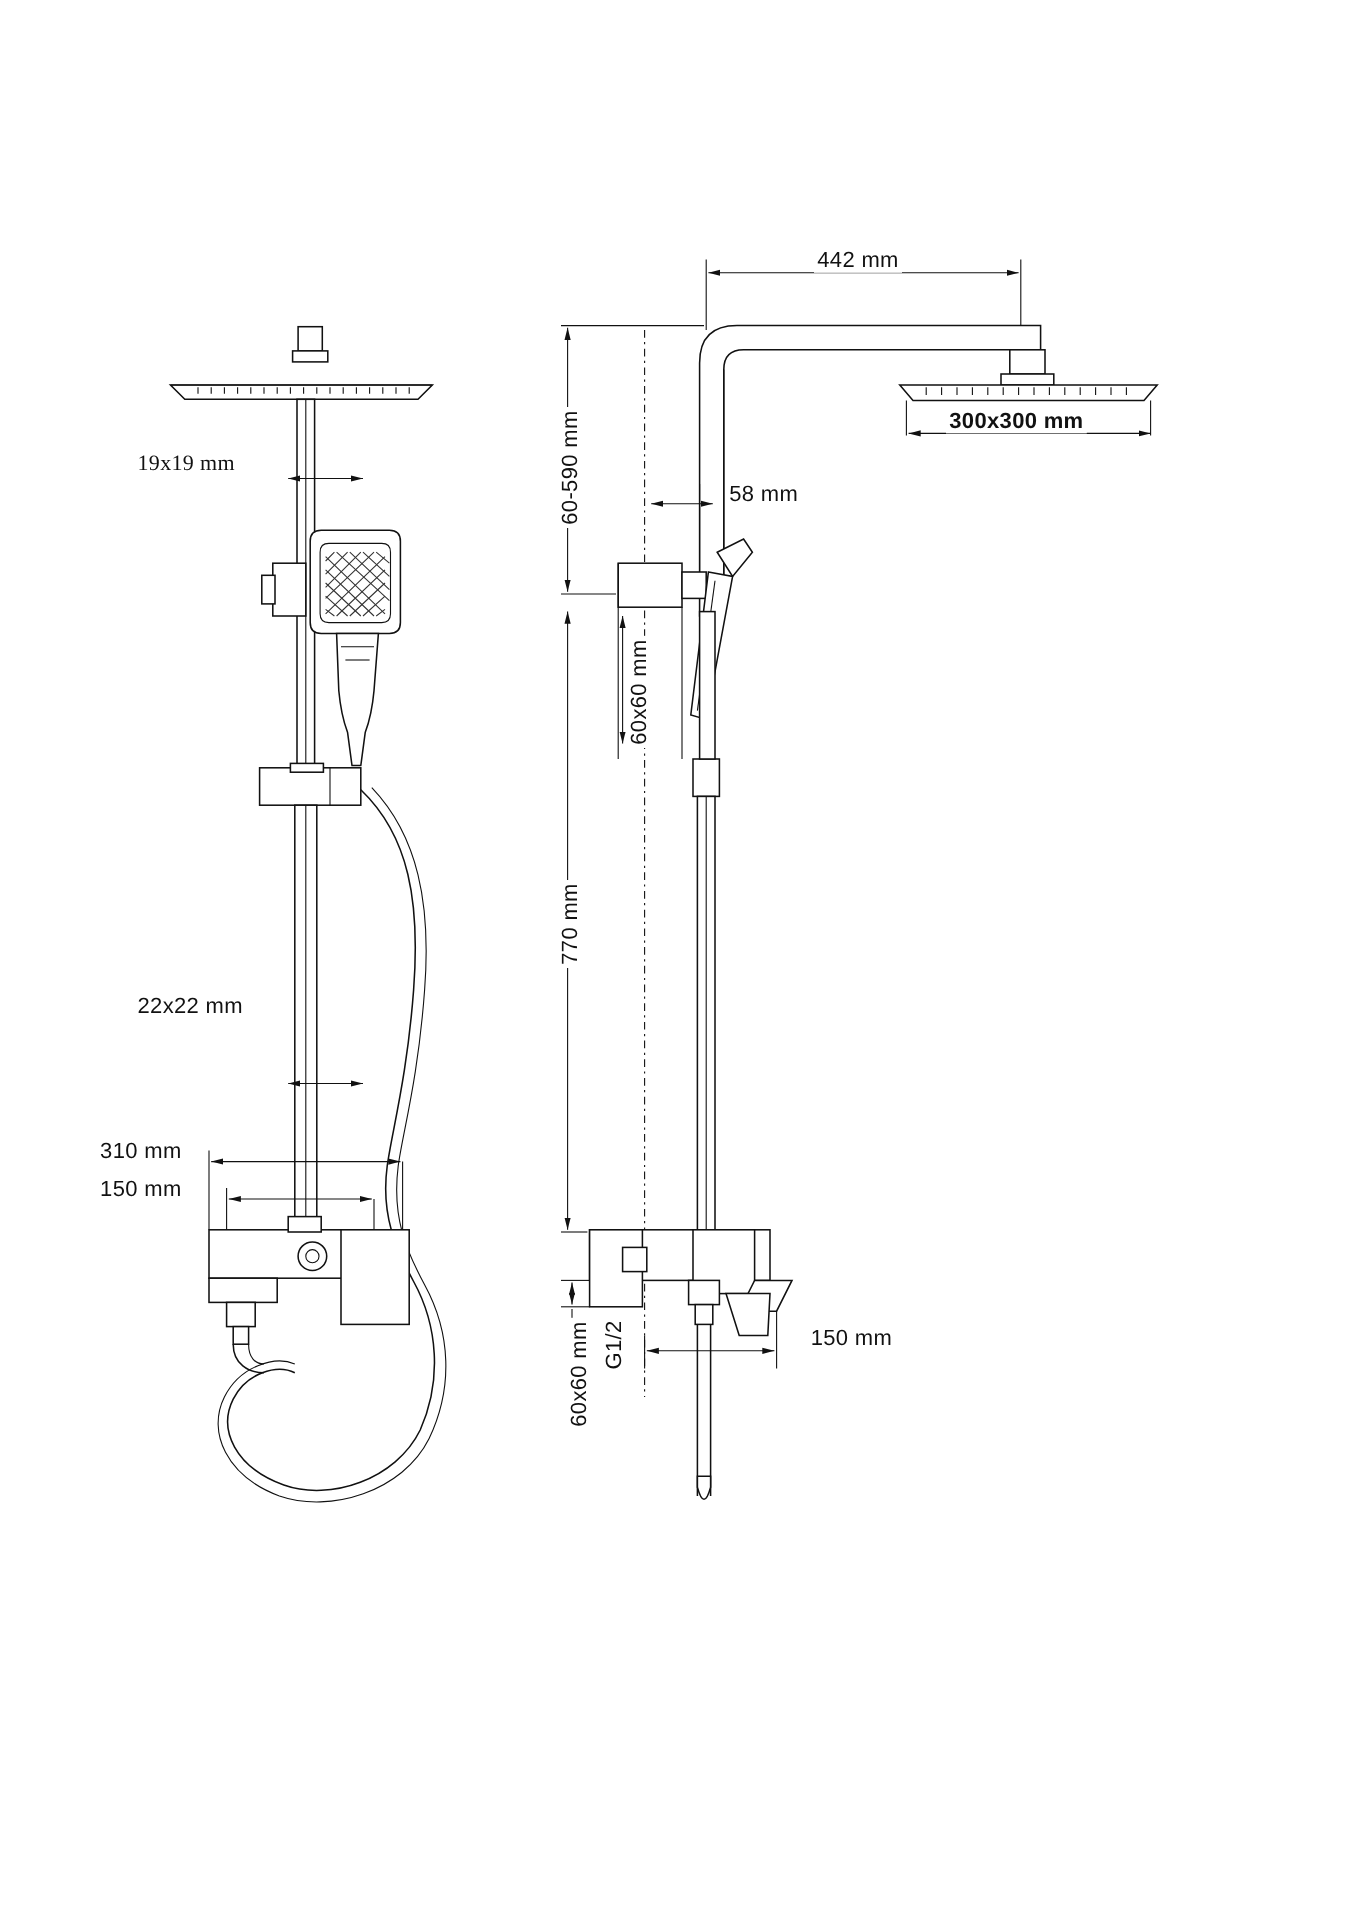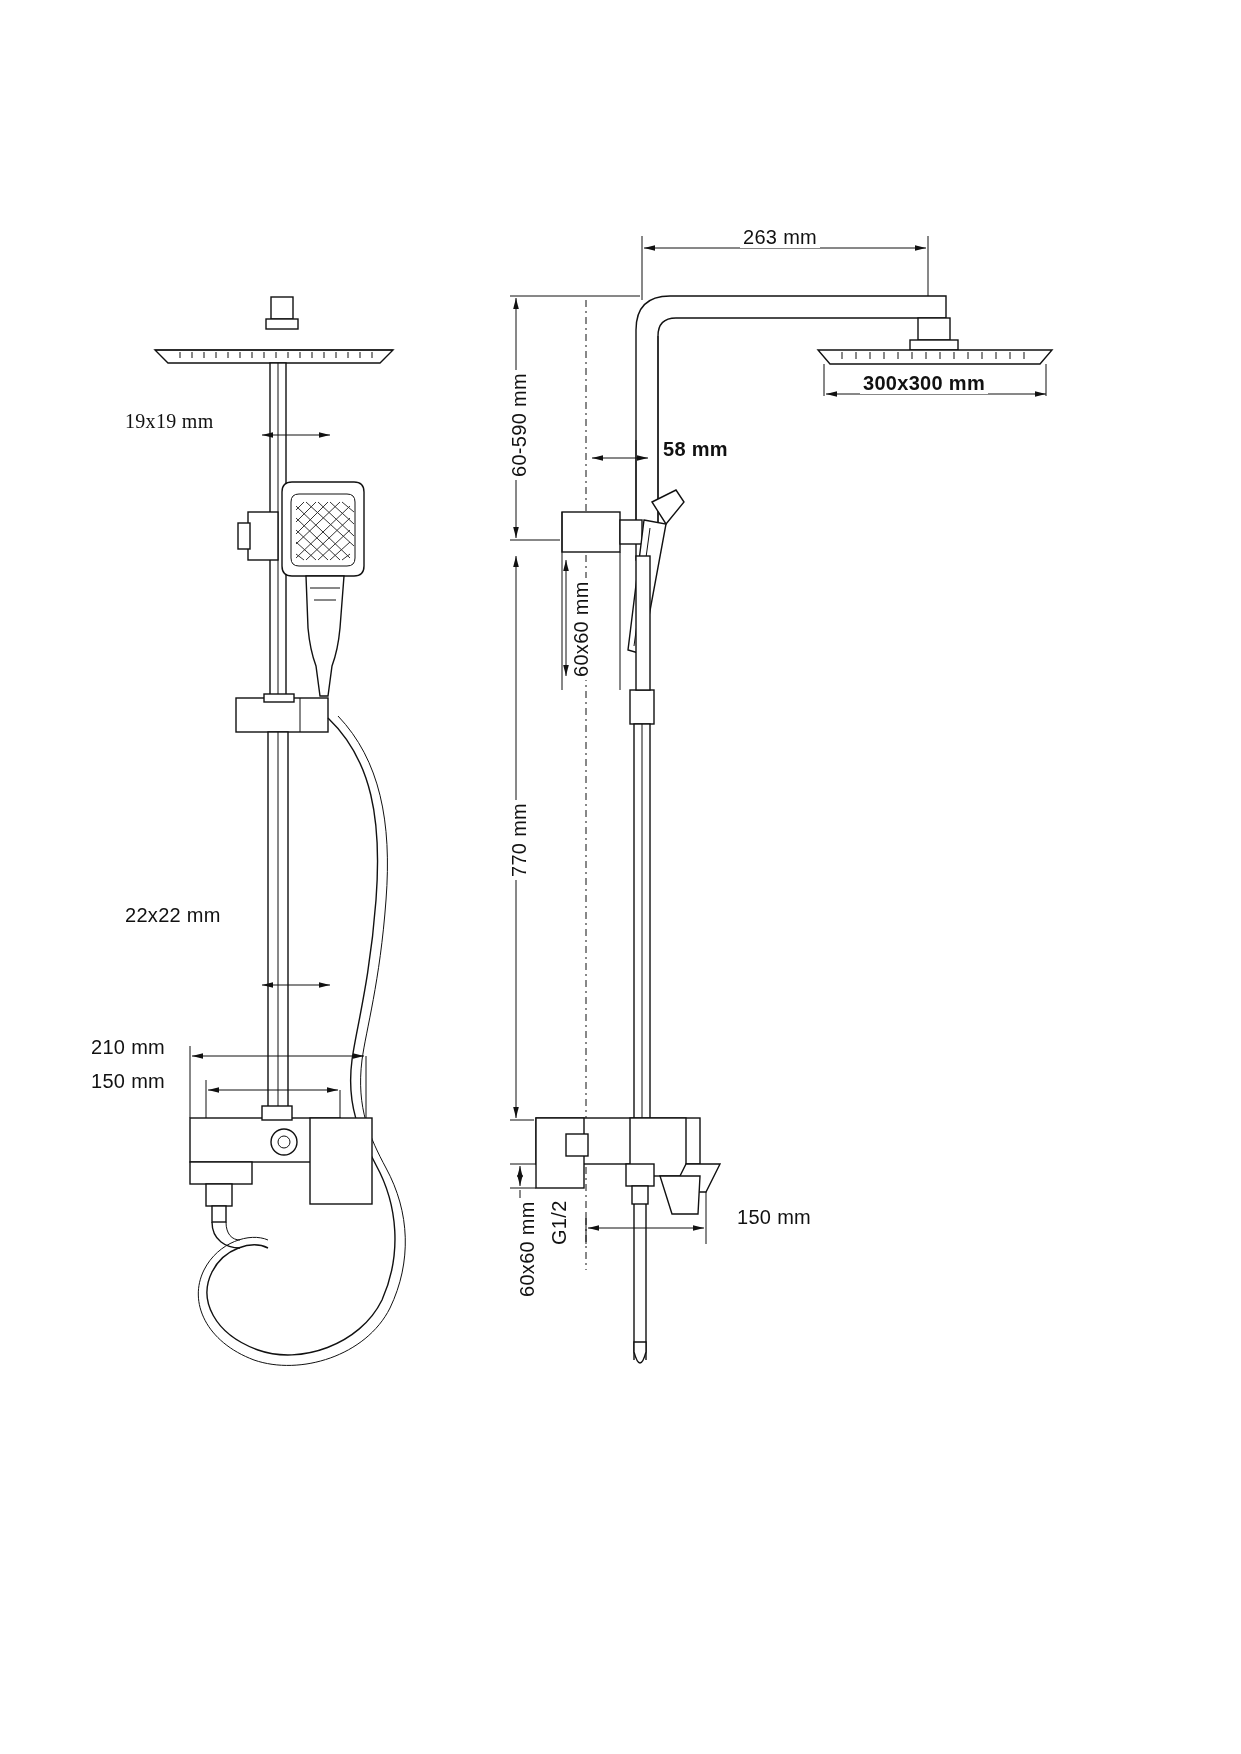--- a/index.html
+++ b/index.html
@@ -204,26 +204,26 @@
       <line class="dim" x1="520" y1="1190" x2="520" y2="1300"></line>
 
       <line class="thin" x1="586" y1="1214" x2="586" y2="1244"></line>
       <line class="thin" x1="706" y1="1192" x2="706" y2="1244"></line>
       <line class="dim" x1="588" y1="1228" x2="704" y2="1228" marker-start="url(#arrR)" marker-end="url(#arrL)"></line>
     </g>
   </svg>
 
   <div class="dim-label" style="left:122px; top:410px;font-family:Liberation Serif, serif;">19x19 mm</div>
   <div class="dim-label" style="left:122px; top:904px;">22x22 mm</div>
-  <div class="dim-label" style="left:88px; top:1036px;">210 mm</div>
+  <div class="dim-label" style="left:88px; top:1036px;">310 mm</div>
   <div class="dim-label" style="left:88px; top:1070px;">150 mm</div>
 
-  <div class="dim-label" style="left:740px; top:226px;">263 mm</div>
+  <div class="dim-label" style="left:740px; top:226px;">442 mm</div>
   <div class="dim-label" style="left:860px; top:372px;font-weight:bold;">300x300 mm</div>
-  <div class="dim-label" style="left:660px; top:438px;font-weight:bold;">58 mm</div>
+  <div class="dim-label" style="left:660px; top:438px;">58 mm</div>
   <div class="dim-label" style="left:734px; top:1206px;">150 mm</div>
 
   <div class="dim-label rot90" style="left:508px; top:480px;">60-590 mm</div>
   <div class="dim-label rot90" style="left:508px; top:880px;">770 mm</div>
   <div class="dim-label rot90" style="left:570px; top:680px;">60x60 mm</div>
   <div class="dim-label rot90" style="left:516px; top:1300px;">60x60 mm</div>
   <div class="dim-label rot90" style="left:548px; top:1248px;">G1/2</div>
 
 </div>
 

